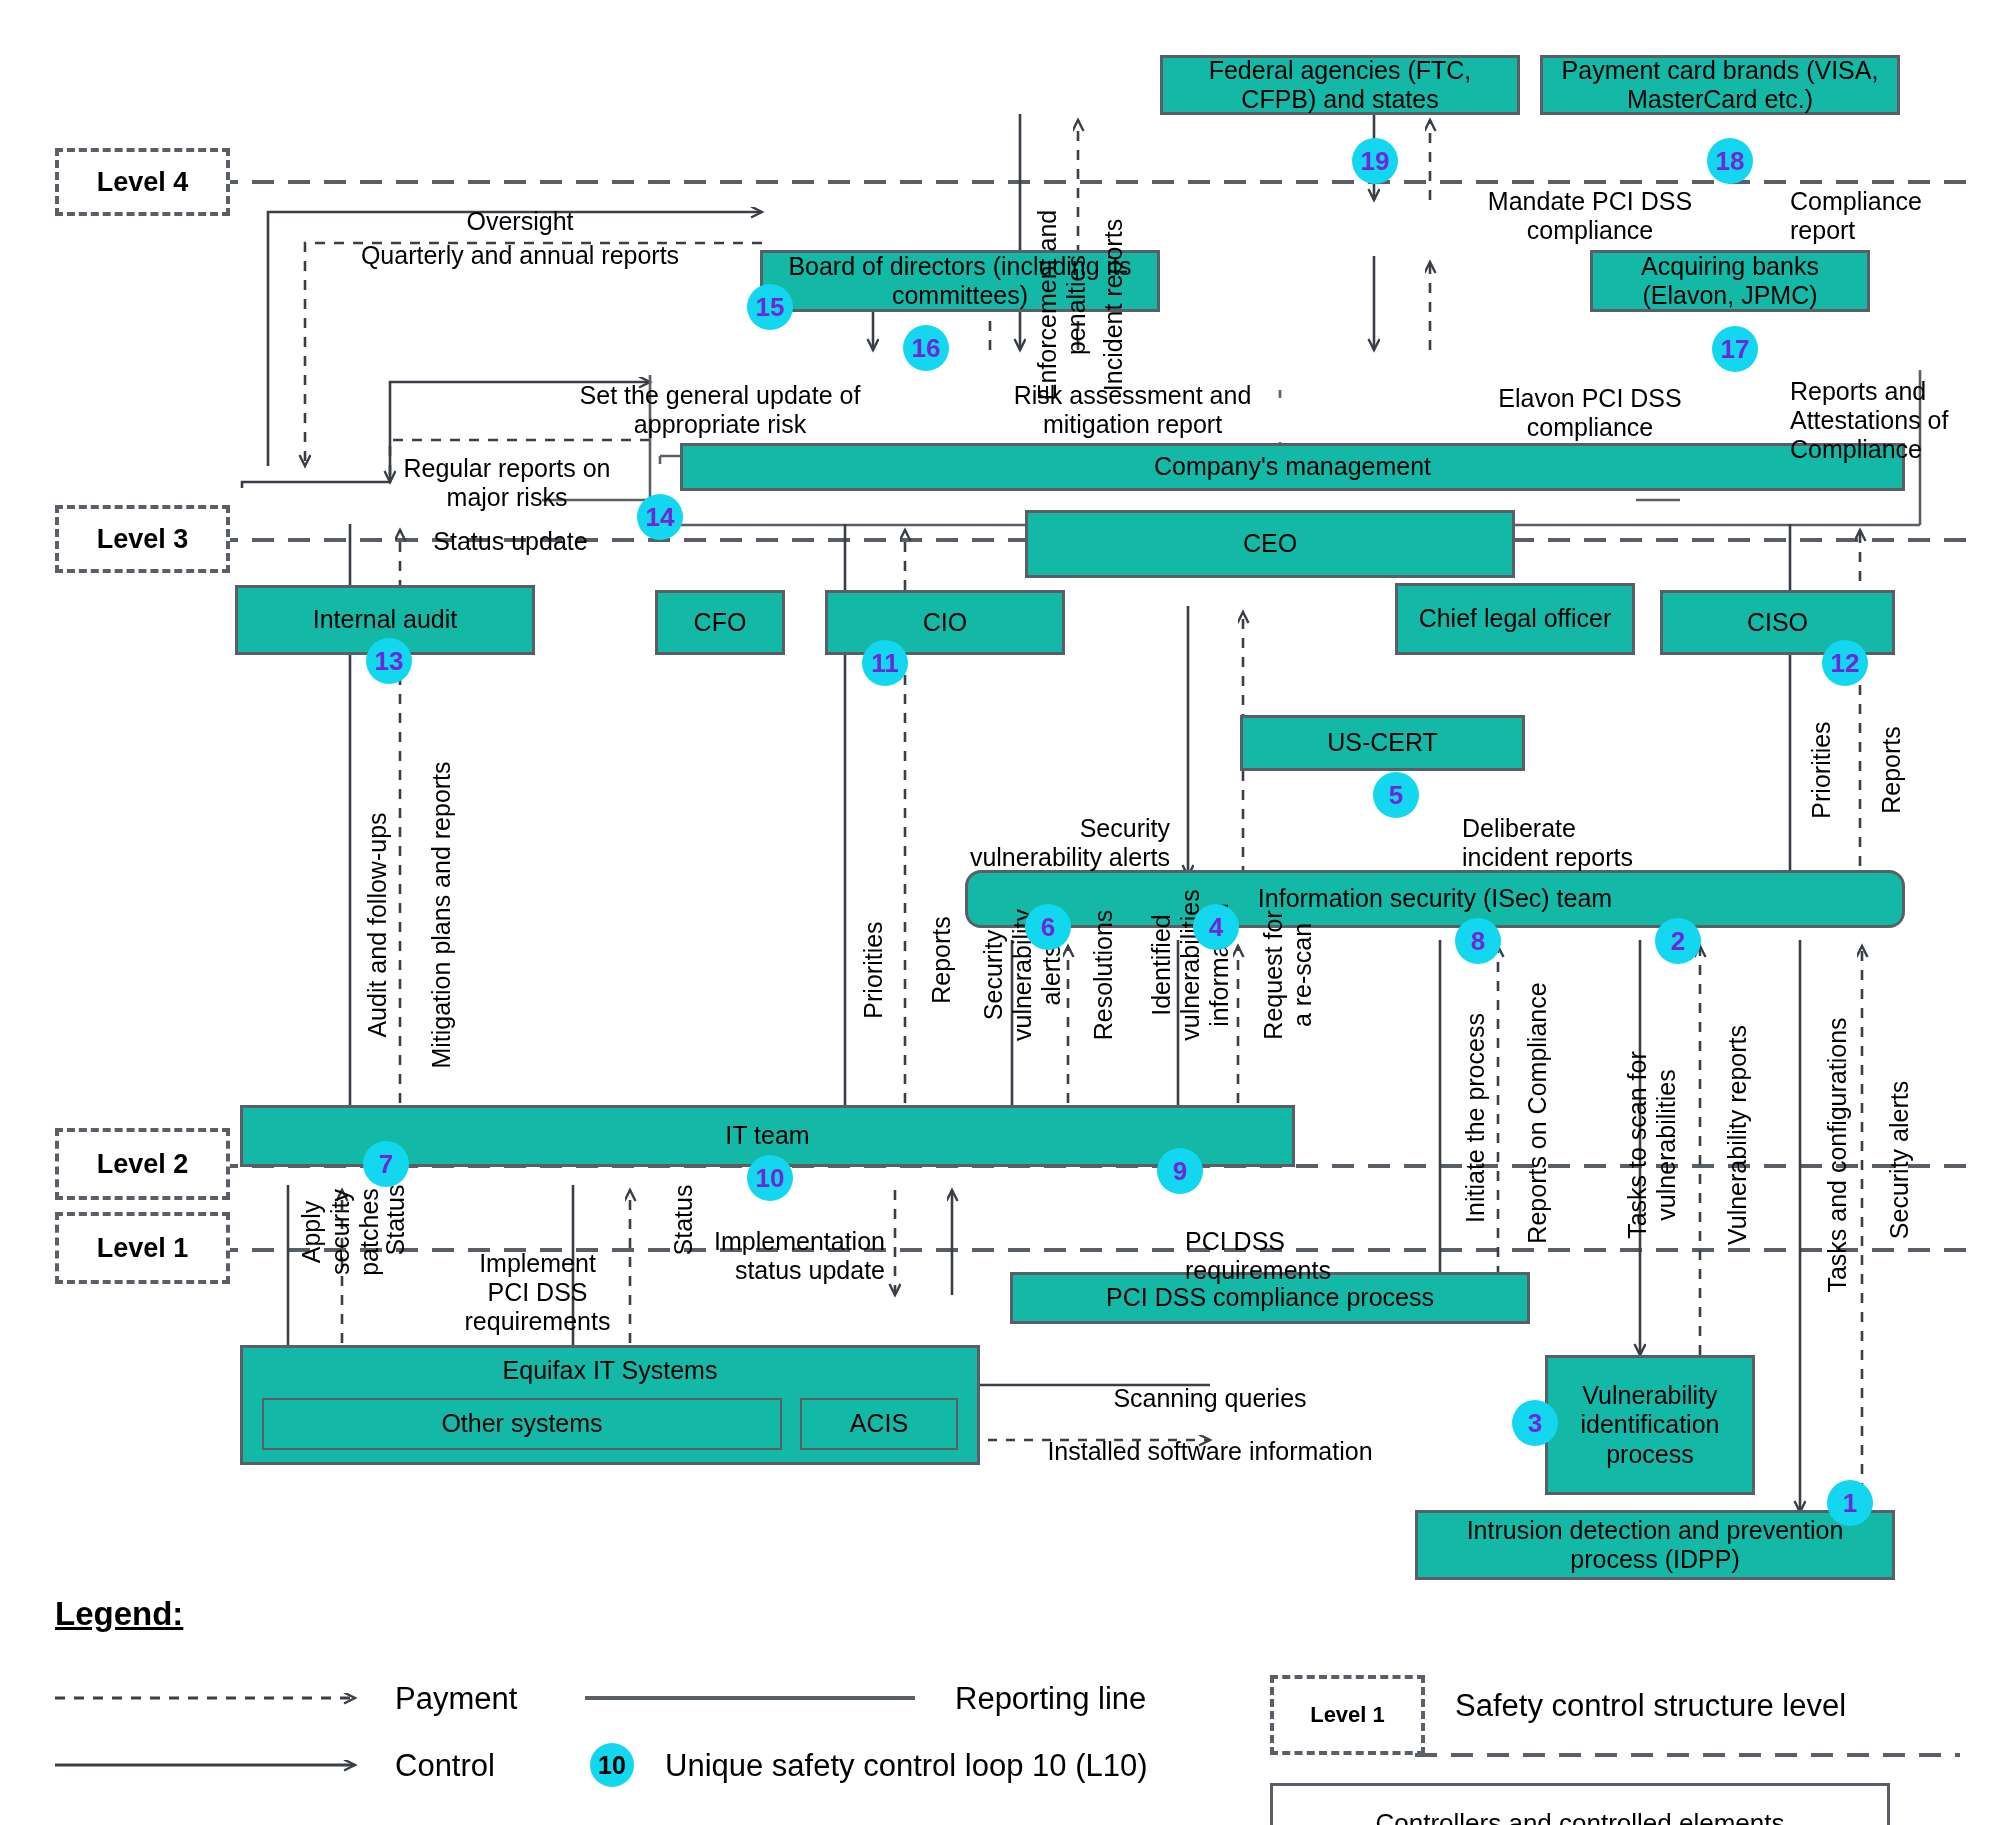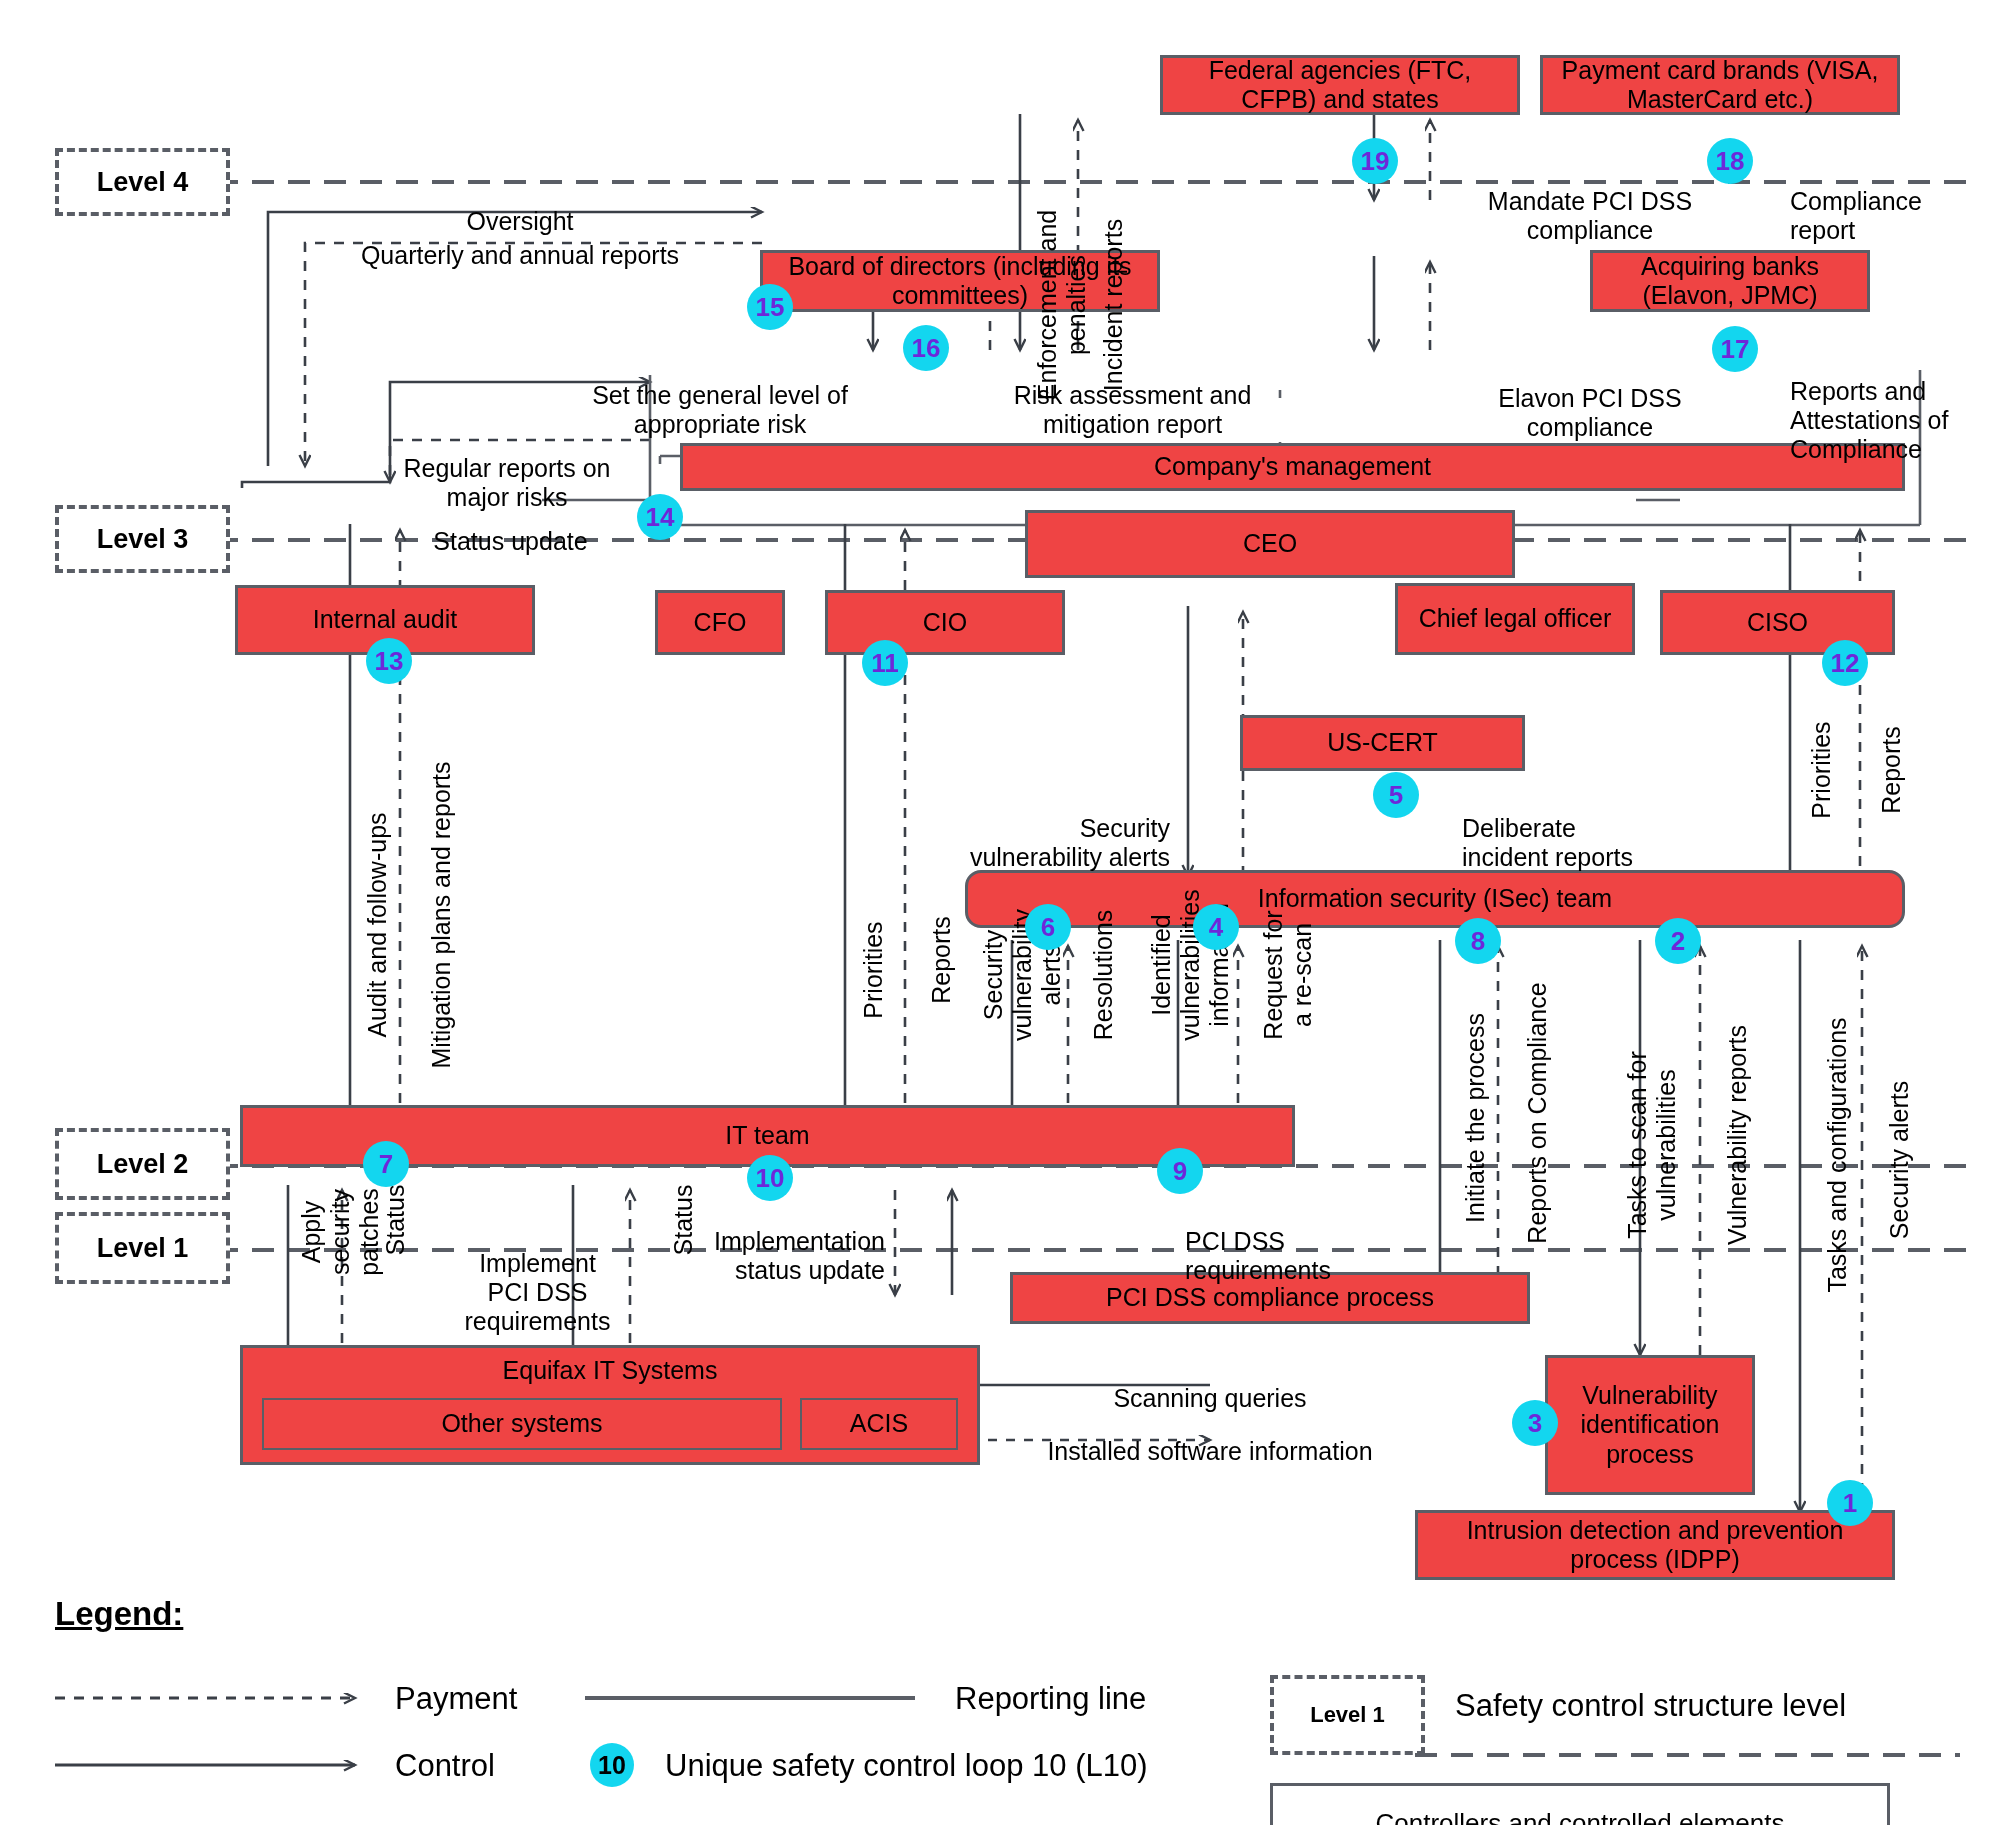--- a/index.html
+++ b/index.html
@@ -1,20 +1,20 @@
 <!DOCTYPE html>
 <html><head>
 <meta charset="utf-8">
 <style>
   html,body{margin:0;padding:0;background:#ffffff;}
   body{font-family:"Liberation Sans", sans-serif;color:#000;}
   #stage{position:relative;width:2000px;height:1825px;overflow:hidden;background:#fff;}
   svg#wires{position:absolute;left:0;top:0;width:2000px;height:1825px;pointer-events:none;}
 
-  .box{position:absolute;box-sizing:border-box;border:3px solid #5a5e66;background:#ef4444;
+  .box{position:absolute;box-sizing:border-box;border:3px solid #5a5e66;background:#14b8a6;
        display:flex;align-items:center;justify-content:center;text-align:center;
        font-size:25px;line-height:1.18;color:#000;padding:2px 6px;}
   .box.thin{border-width:2.5px;}
 
   .lvl{position:absolute;box-sizing:border-box;border:4px dashed #5a5e66;background:#fff;
        display:flex;align-items:center;justify-content:center;font-weight:bold;font-size:27px;z-index:5;}
 
   .lbl{position:absolute;font-size:25px;line-height:1.16;color:#000;text-align:center;white-space:pre-line;}
   .lbl.l{text-align:left;}
   .lbl.r{text-align:right;}
@@ -246,21 +246,21 @@
 Compliance</span>
   </div>
 
   <div class="lbl" style="left:385px;top:178px;width:270px;">
     <span>Oversight</span>
   </div>
   <div class="lbl" style="left:320px;top:212px;width:400px;">
     <span>Quarterly and annual reports</span>
   </div>
   <div class="lbl" style="left:575px;top:352px;width:290px;">
-    <span>Set the general level of
+    <span>Set the general update of
 appropriate risk</span>
   </div>
   <div class="lbl" style="left:1000px;top:352px;width:265px;">
     <span>Risk assessment and
 mitigation report</span>
   </div>
   <div class="lbl" style="left:382px;top:425px;width:250px;">
     <span>Regular reports on
 major risks</span>
   </div>

